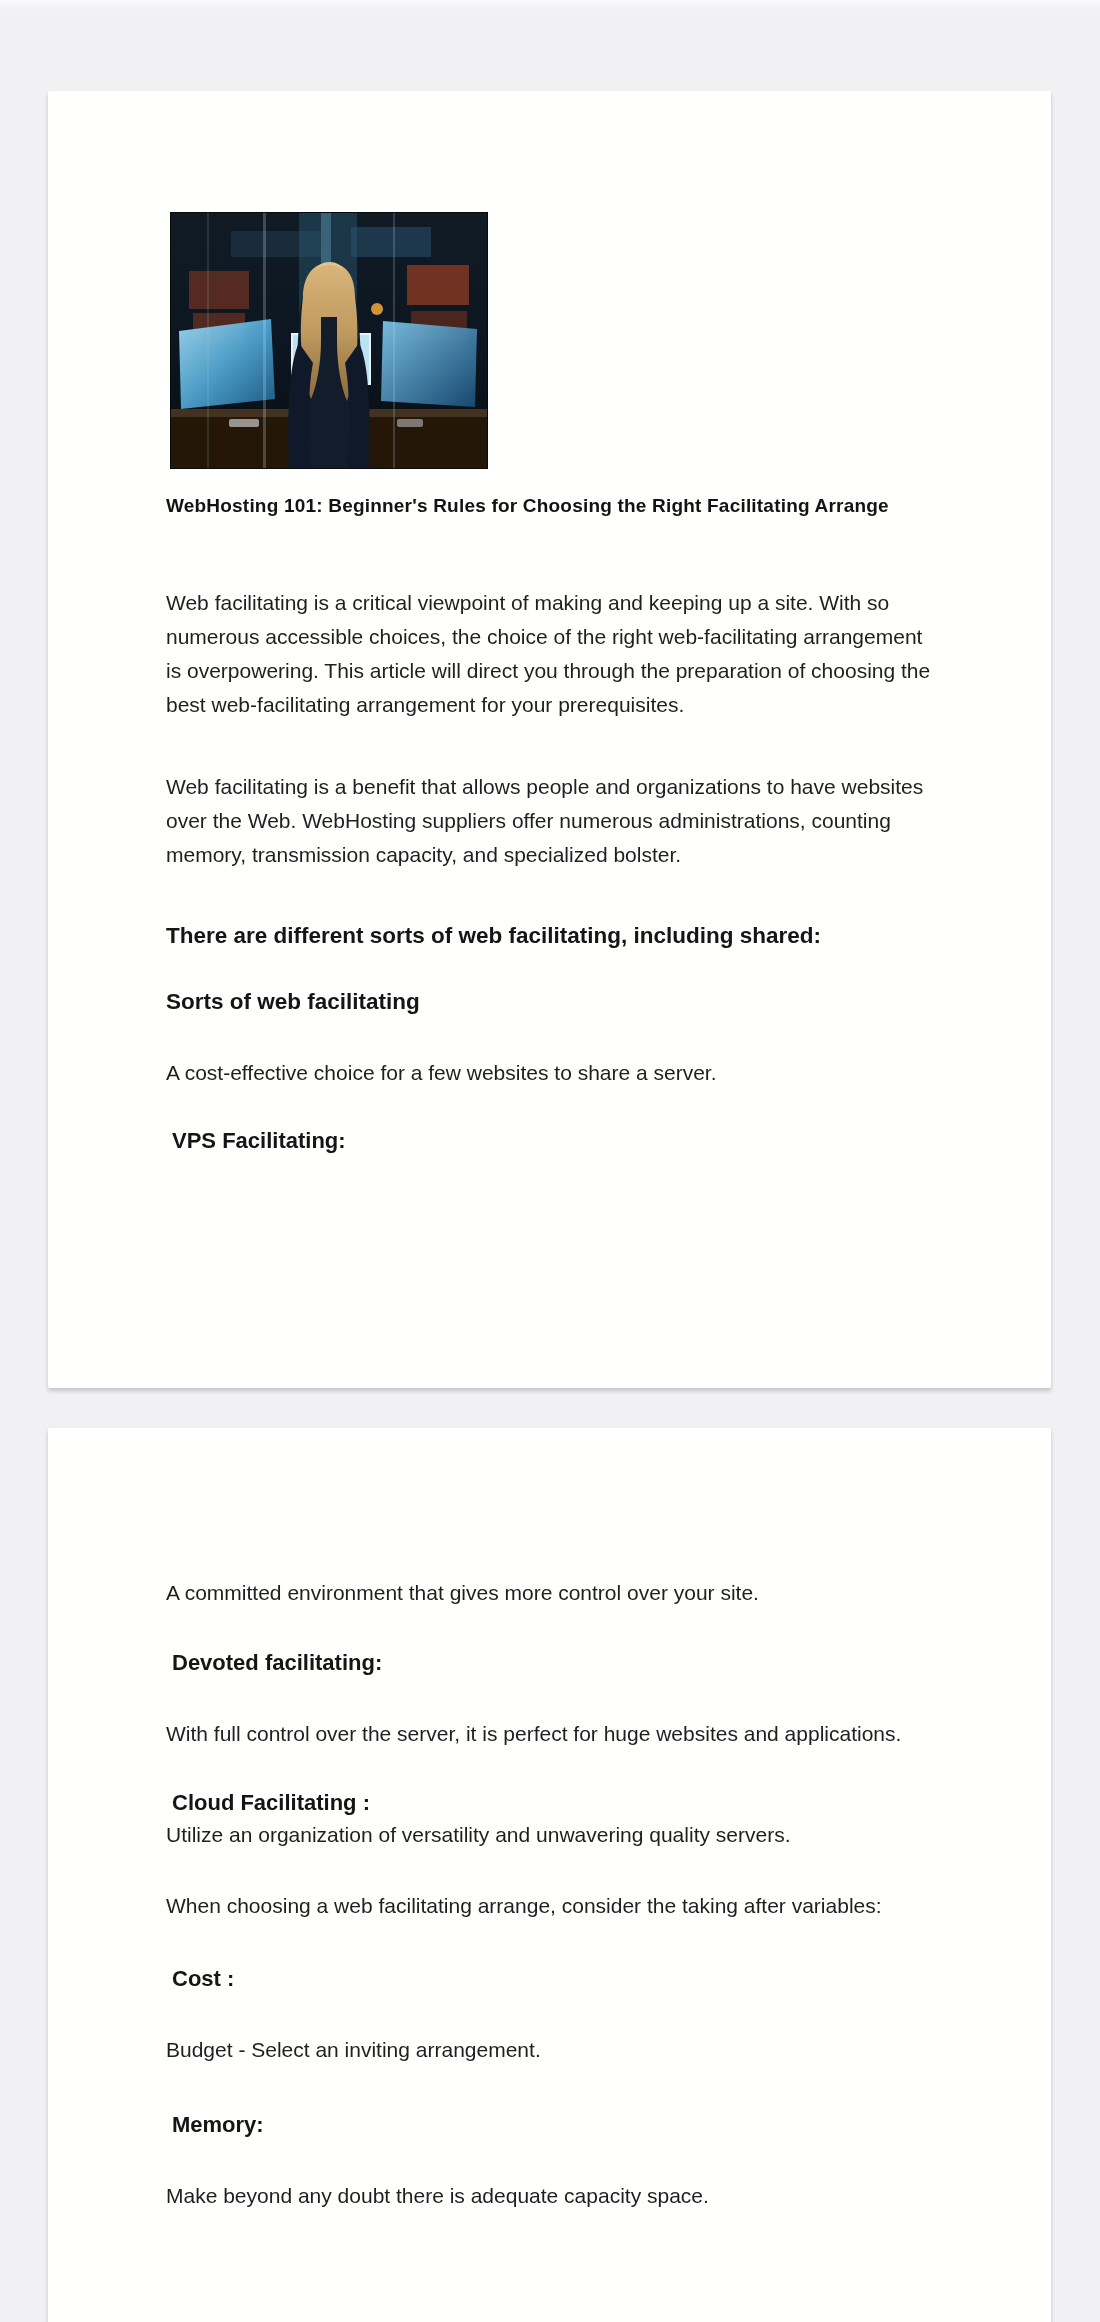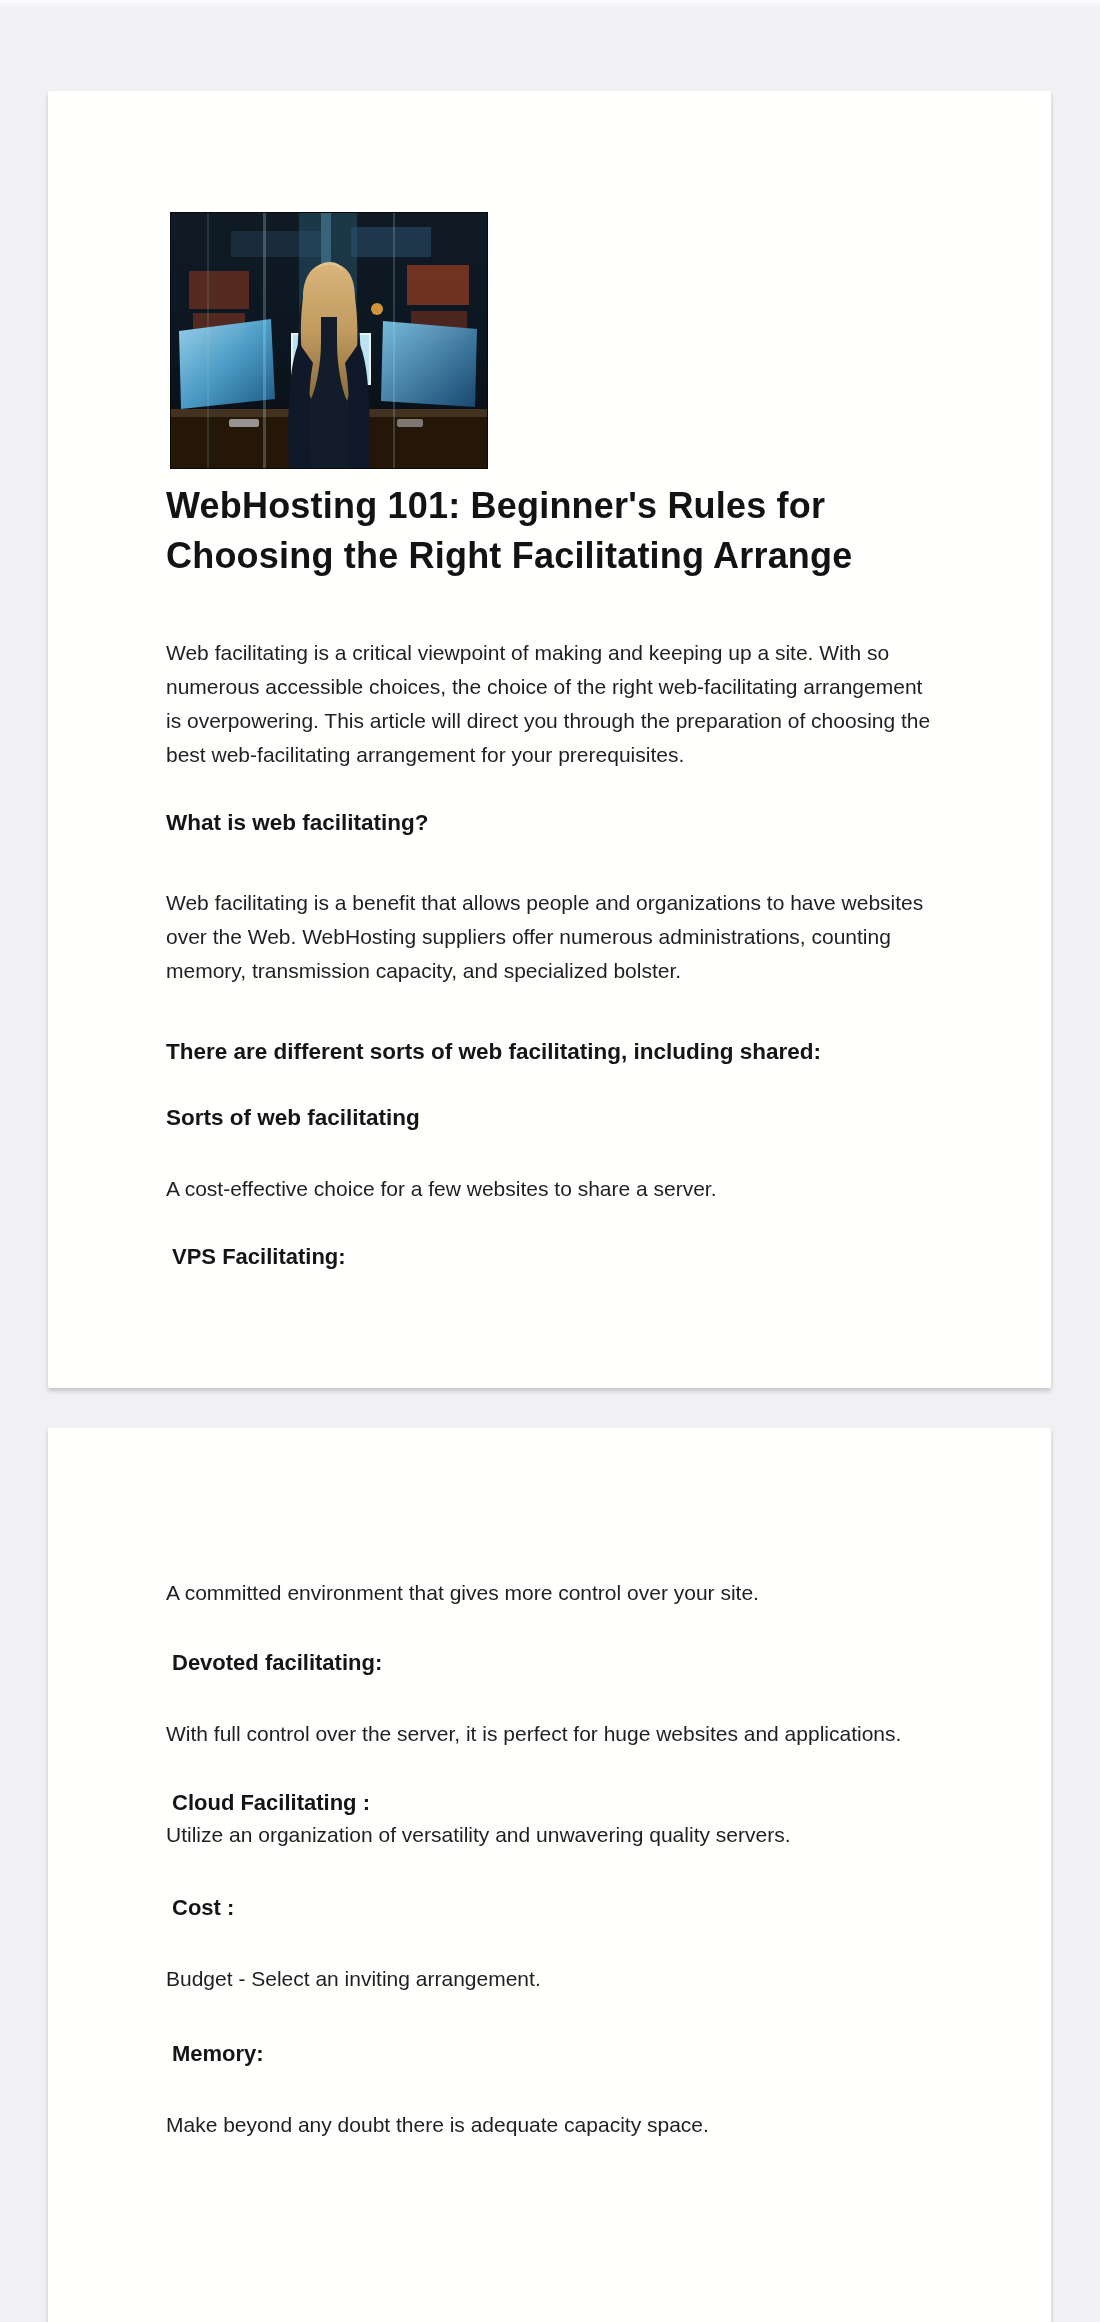--- a/index.html
+++ b/index.html
@@ -36,21 +36,21 @@
   }
   .hero-figure {
     width: 316px;
     height: 255px;
     margin: 122px 0 0 5px;
     display: block;
     outline: 1px solid #0a0a0a;
   }
   .doc-title {
     margin: 13px 0 0 0;
-    font-size: 36px;
+    font-size: 19px;
     line-height: 50px;
     font-weight: bold;
     color: #131313;
     letter-spacing: 0.2px;
   }
   .doc-p {
     margin: 0;
     font-size: 21px;
     line-height: 34px;
     font-weight: normal;
@@ -141,21 +141,20 @@
       <rect x="92" y="0" width="3" height="255" fill="#bfe2ef" opacity="0.25"></rect>
       <rect x="222" y="0" width="2" height="255" fill="#bfe2ef" opacity="0.2"></rect>
       <rect x="36" y="0" width="2" height="255" fill="#9fd0e0" opacity="0.15"></rect>
       <circle cx="206" cy="96" r="6" fill="#e8a23c" opacity="0.9"></circle>
     </svg>
 
     <h1 class="doc-title">WebHosting 101: Beginner's Rules for Choosing the Right Facilitating Arrange</h1>
 
     <p class="doc-p" style="margin-top:55px">Web facilitating is a critical viewpoint of making and keeping up a site. With so numerous accessible choices, the choice of the right web-facilitating arrangement is overpowering. This article will direct you through the preparation of choosing the best web-facilitating arrangement for your prerequisites.</p>
 
-    <h3 class="doc-h3" style="margin-top:36px">What is web facilitating?</h3>
 
     <p class="doc-p" style="margin-top:48px">Web facilitating is a benefit that allows people and organizations to have websites over the Web. WebHosting suppliers offer numerous administrations, counting memory, transmission capacity, and specialized bolster.</p>
 
     <h3 class="doc-h3" style="margin-top:49px">There are different sorts of web facilitating, including shared:</h3>
 
     <h3 class="doc-h3" style="margin-top:36px">Sorts of web facilitating</h3>
 
     <p class="doc-p" style="margin-top:39px">A cost-effective choice for a few websites to share a server.</p>
 
     <h4 class="doc-h4" style="margin-top:36px">VPS Facilitating:</h4>
@@ -170,20 +169,21 @@
 
     <h4 class="doc-h4" style="margin-top:38px">Devoted facilitating:</h4>
 
     <p class="doc-p" style="margin-top:39px">With full control over the server, it is perfect for huge websites and applications.</p>
 
     <h4 class="doc-h4" style="margin-top:37px">Cloud Facilitating :</h4>
 
     <p class="doc-p" style="">Utilize an organization of versatility and unwavering quality servers.</p>
 
 
+    <p class="doc-p" style="margin-top:37px">When choosing a web facilitating arrange, consider the taking after variables:</p>
 
     <h4 class="doc-h4" style="margin-top:41px">Cost :</h4>
 
     <p class="doc-p" style="margin-top:39px">Budget - Select an inviting arrangement.</p>
 
     <h4 class="doc-h4" style="margin-top:43px">Memory:</h4>
 
     <p class="doc-p" style="margin-top:39px">Make beyond any doubt there is adequate capacity space.</p>
 
   </div>

